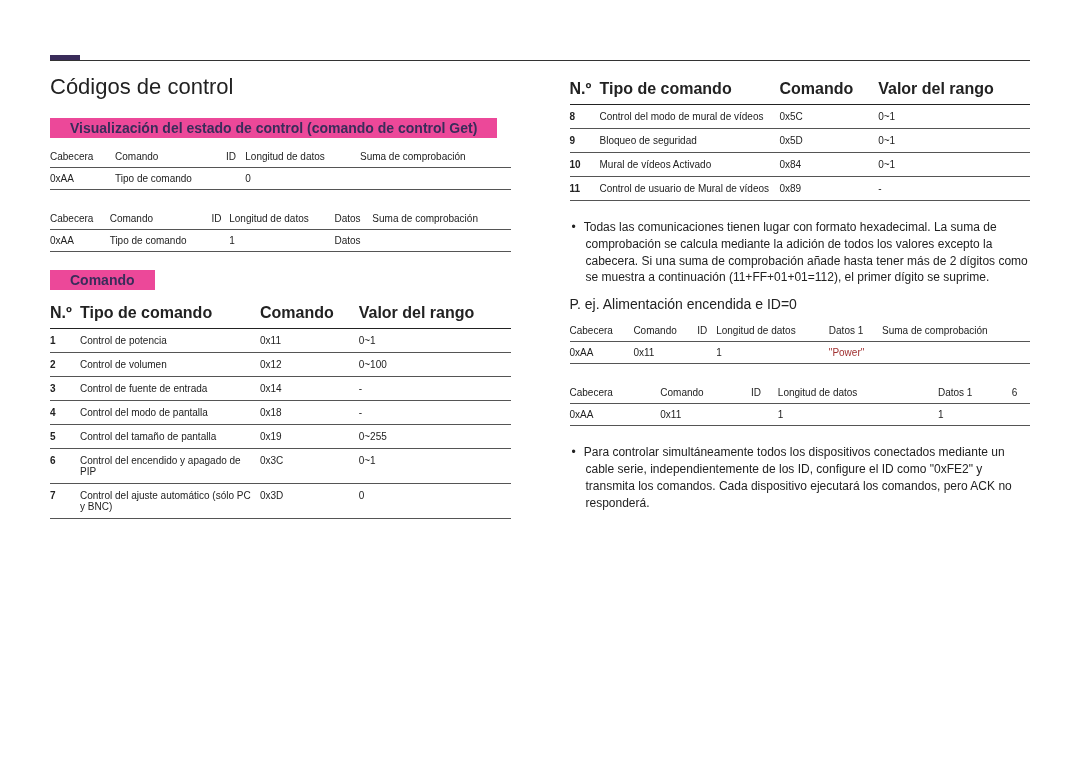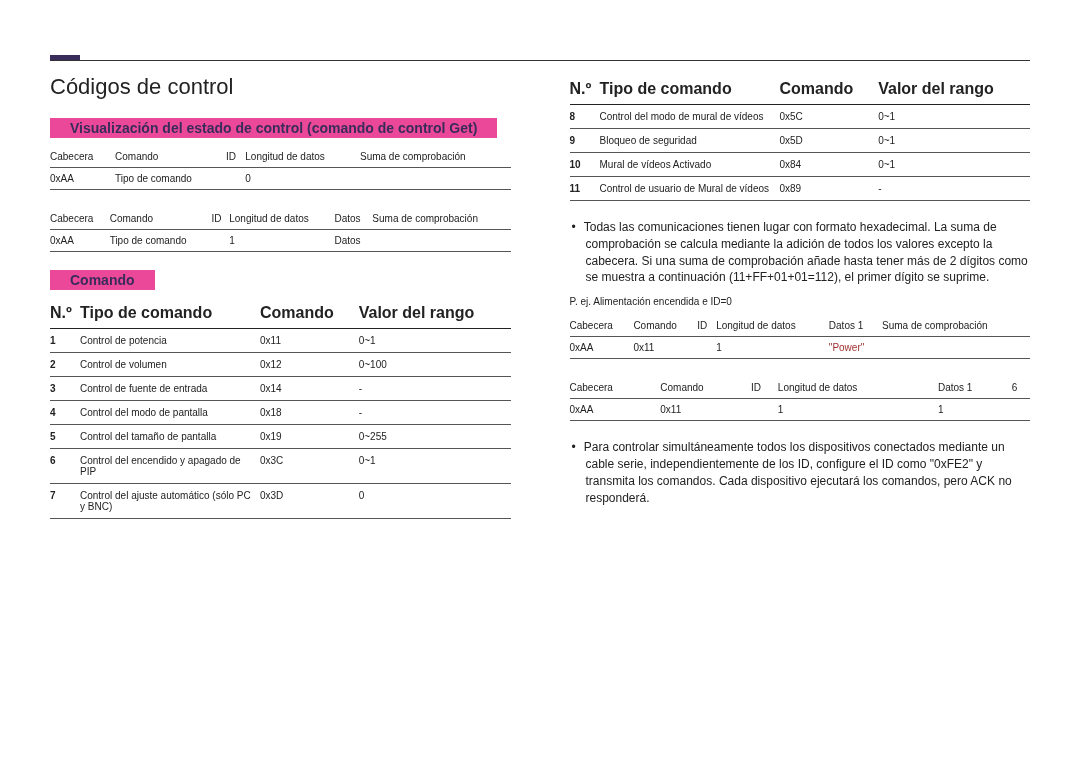--- a/index.html
+++ b/index.html
@@ -77,21 +77,21 @@
     list-style: none;
     margin: 8px 0 10px 16px;
     font-size: 12px;
     line-height: 1.4;
   }
   ul.note li::before {
     content: "•";
     margin-left: -14px;
     margin-right: 8px;
   }
-  .pnote { font-size: 10px; margin: 6px 0 8px 0; }
+  .pnote { font-size: 14px; margin: 6px 0 8px 0; }
   .power { color: #a03030; font-weight: 600; }
 </style>
 </head>
 <body>
 
 <div class="accent-bar"></div>
 <div class="top-rule"></div>
 
 <div class="columns">
 

